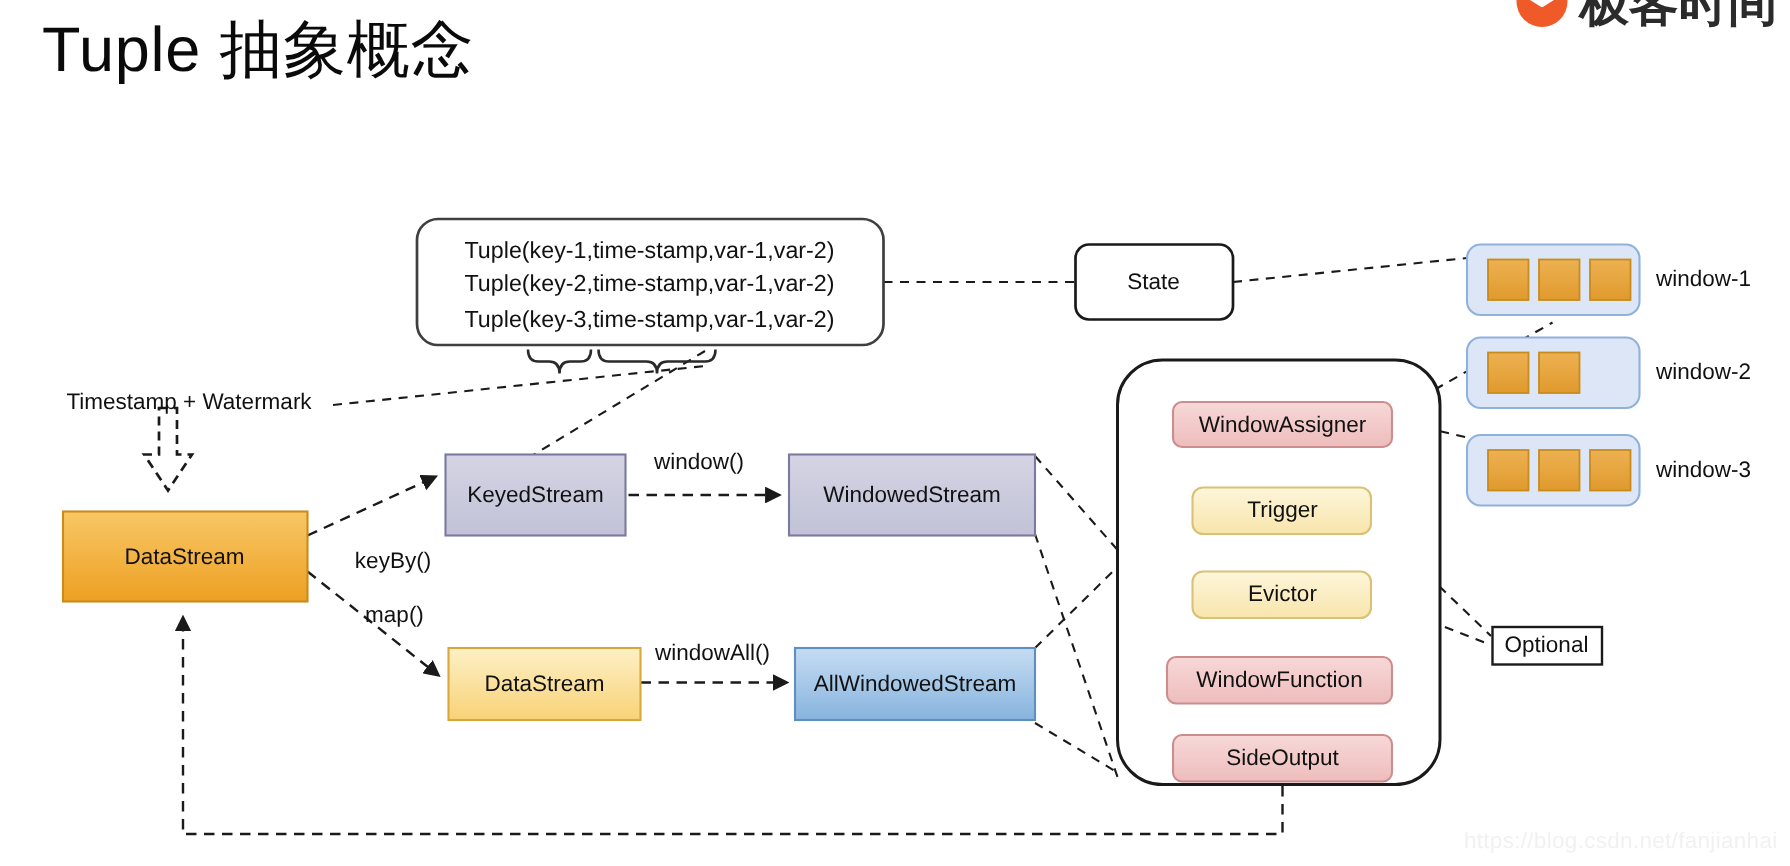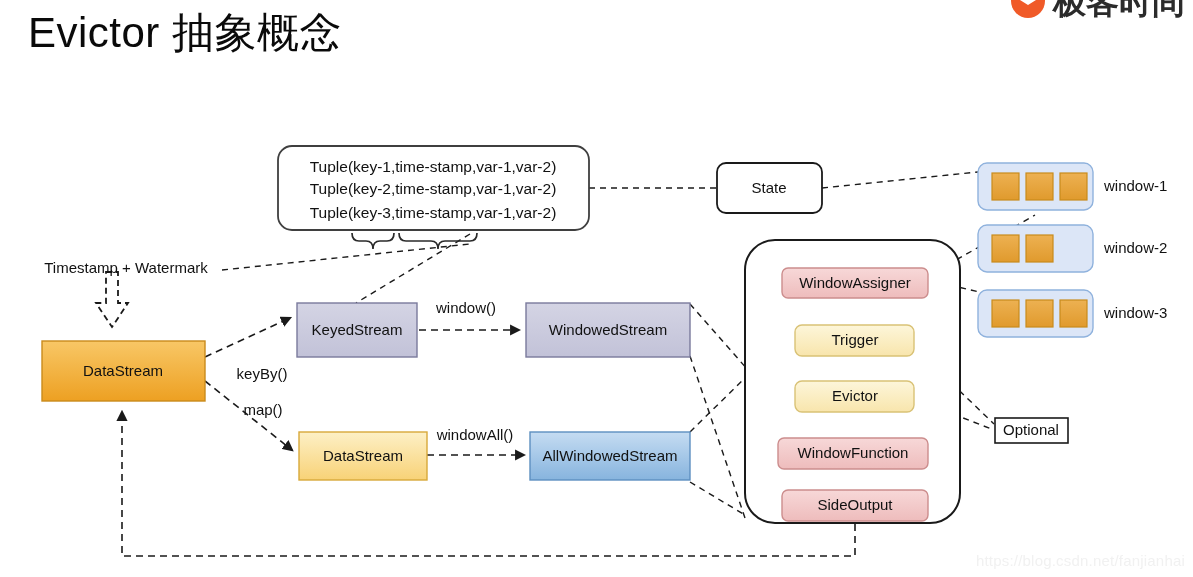--- a/index.html
+++ b/index.html
@@ -110,21 +110,21 @@
     bottom: 8px;
     font-size: 15px;
     color: #f1f1f1;
     white-space: nowrap;
     letter-spacing: 0.2px;
   }
 </style>
 </head>
 <body>
 
-<div id="page-title">Evictor 抽象概念</div>
+<div id="page-title">Tuple 抽象概念</div>
 
 <div id="brand-logo">
   <span id="brand-mark"></span>
   <span id="brand-text">极客时间</span>
 </div>
 
 <svg id="diagram" width="1193" height="577" viewBox="0 0 1193 577">
   <defs>
     <linearGradient id="gradSource" x1="0" y1="0" x2="0" y2="1">
       <stop offset="0%" stop-color="#f8c766"></stop>

